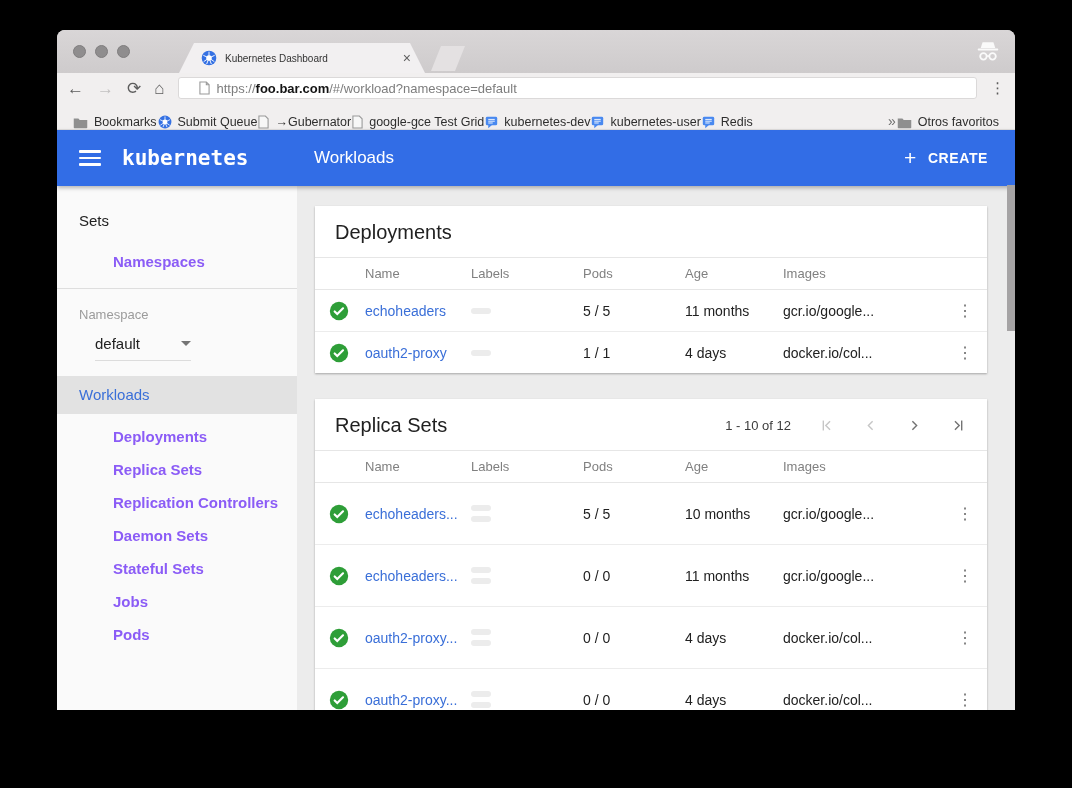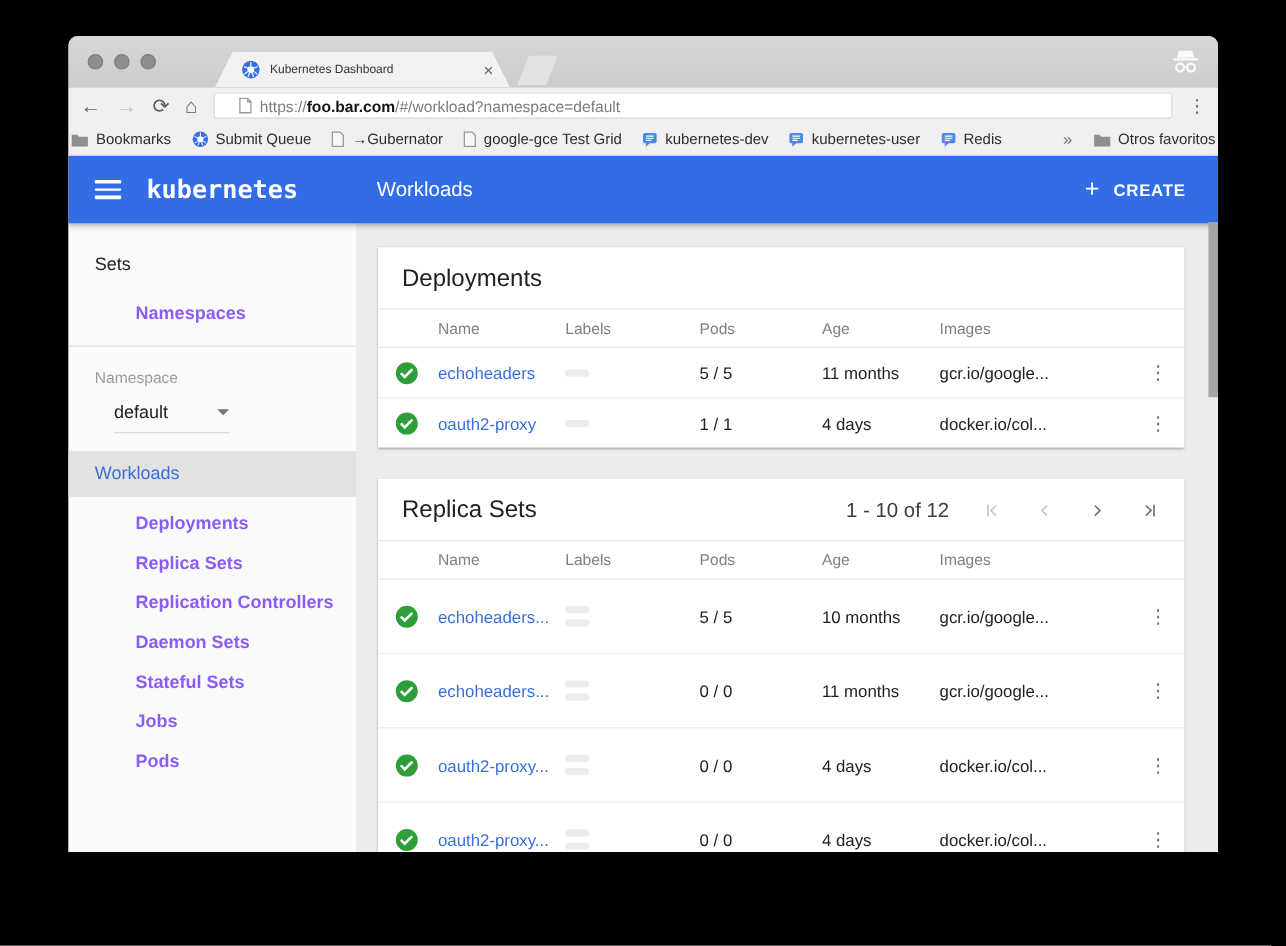--- a/index.html
+++ b/index.html
@@ -36,21 +36,21 @@
     flex:1;height:22px;background:#fff;border:1px solid #dbd9d9;border-radius:3px;
     display:flex;align-items:center;padding:0 20px;gap:7px;font-size:13px;box-sizing:border-box;
     overflow:hidden;white-space:nowrap;
   }
   .url-scheme,.url-path{color:#7d7d7d;}
   .url-domain{color:#141414;font-weight:bold;}
   .menu-dots{font-size:15px;color:#5c5c5c;}
   
   .bookbar{
     height:26px;background:#f1efef;border-bottom:1px solid #e0dede;
-    display:flex;align-items:center;padding:0 2px;gap:17px;font-size:12.5px;color:#2e2e2e;
+    display:flex;align-items:flex-end;padding:0 16px;gap:1px;font-size:12.5px;color:#2e2e2e;
   }
   .bm{display:flex;align-items:center;gap:6px;white-space:nowrap;}
   .bm-overflow{margin-left:auto;color:#6f6f6f;font-size:14px;}
   
   .appheader{
     height:56px;background:#326de6;display:flex;align-items:center;position:relative;
     color:#fff;box-shadow:0 2px 4px rgba(0,0,0,.28);z-index:6;
   }
   .hamburger{margin-left:22px;width:22px;display:flex;flex-direction:column;gap:4px;}
   .hamburger i{height:2.5px;background:#fff;border-radius:1px;display:block;}
@@ -69,21 +69,21 @@
   .ns-select{margin:13px 0 0 38px;width:96px;display:flex;align-items:center;justify-content:space-between;
     border-bottom:1px solid #dcdcdc;padding-bottom:8px;color:#212121;}
   .caret{width:0;height:0;border-left:5px solid transparent;border-right:5px solid transparent;border-top:5px solid #757575;}
   .side-active{margin-top:15px;height:38px;line-height:38px;background:#e2e2e2;color:#3a6fd8;padding-left:22px;}
   .side-list{padding-top:6px;}
   main{flex:1;background:#ececec;padding:20px 0 0 18px;overflow:hidden;position:relative;}
   
   .card{width:672px;background:#fff;box-shadow:0 1px 2px rgba(0,0,0,.3);margin-bottom:26px;}
   .card-head{padding:15px 20px 13px;display:flex;align-items:center;justify-content:space-between;}
   .card-title{font-size:20px;font-weight:400;color:#212121;margin:0;}
-  .pgwrap{display:flex;align-items:center;gap:27px;font-size:17px;color:#3c3c3c;}
+  .pgwrap{display:flex;align-items:center;gap:27px;font-size:13px;color:#3c3c3c;}
   .pg{width:17px;height:17px;color:#737373;}
   .pg.disabled{color:#c6c6c6;}
   .pg svg{width:100%;height:100%;}
   .trow{display:grid;grid-template-columns:50px 106px 112px 102px 98px 1fr 44px;align-items:center;}
   .thead{height:31px;border-top:1px solid #e6e6e6;border-bottom:1px solid #e6e6e6;font-size:13px;color:#808080;}
   .drow{height:41px;}
   .rrow{height:61px;}
   .drow + .drow,.rrow + .rrow{border-top:1px solid #ececec;}
   .cicon{margin-left:14px;height:20px;}
   .cname{color:#3a6fd8;font-size:14px;text-decoration:none;white-space:nowrap;overflow:hidden;}

